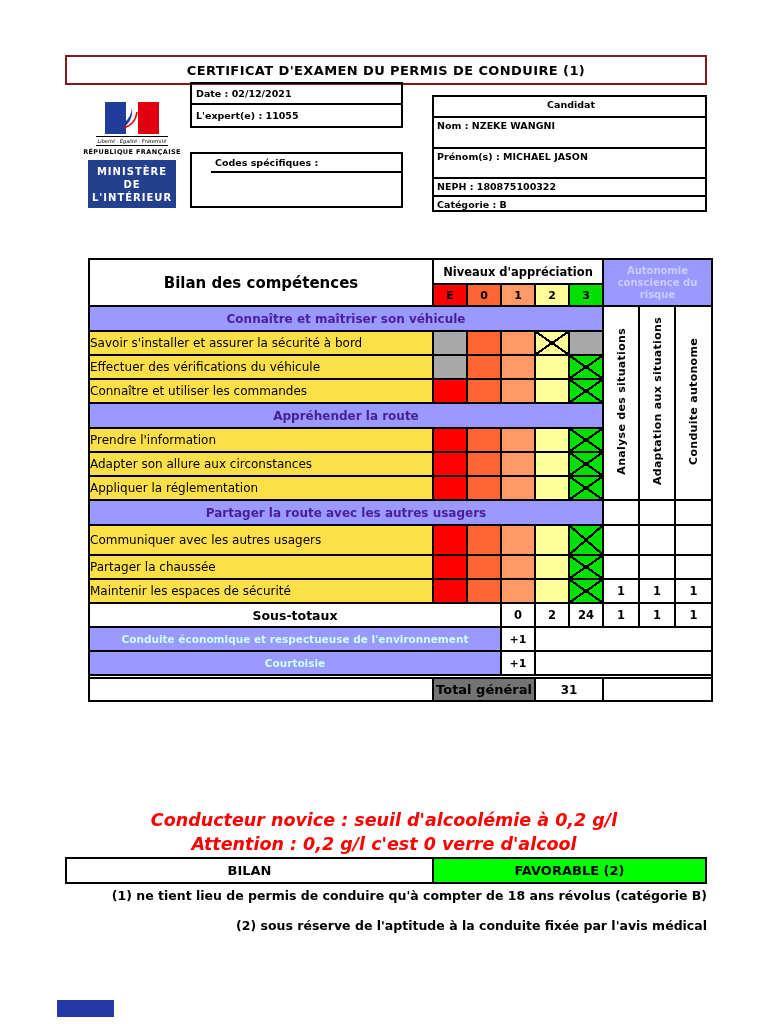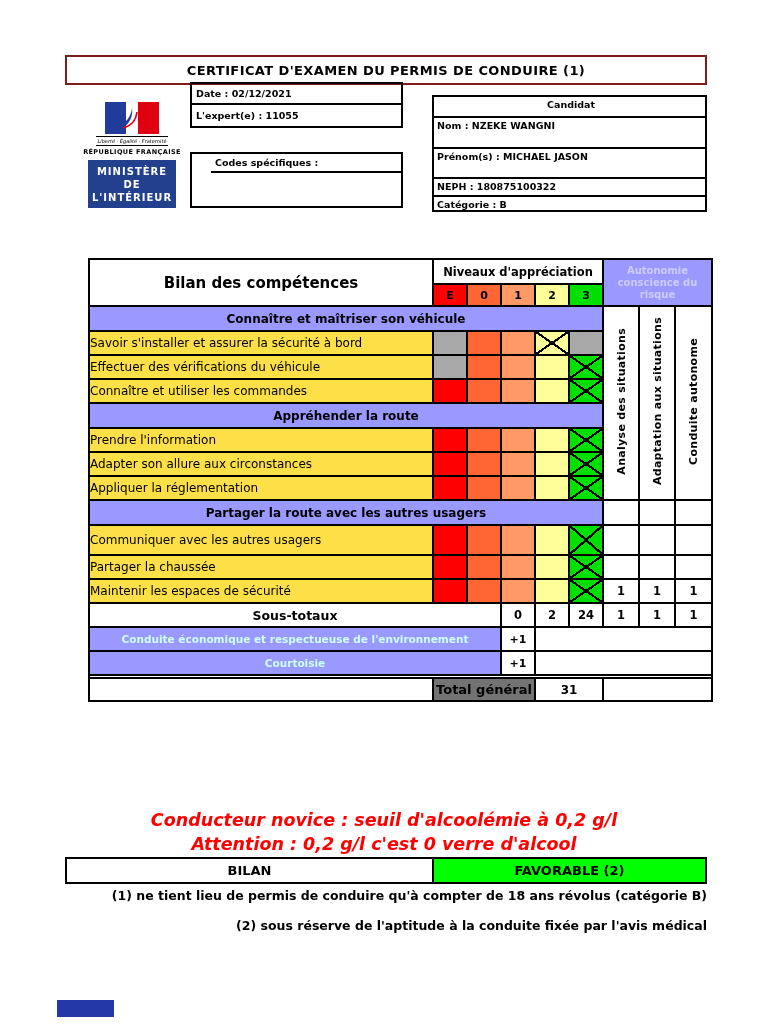--- a/index.html
+++ b/index.html
@@ -43,21 +43,21 @@
   
   table.bilan{position:absolute;left:88px;top:258px;border-collapse:collapse;table-layout:fixed;}
   table.bilan td{border:2px solid #000;padding:0;box-sizing:border-box;overflow:hidden;}
   td.nob{border:none;background:transparent;}
   .bt-title{background:#fff;text-align:center;font-weight:bold;font-size:15px;}
   .lv-head{background:#fff;text-align:center;font-weight:bold;font-size:11.5px;}
   td.lv{text-align:center;font-weight:bold;font-size:11px;}
   .lv-e{background:#ff0000;}.lv-0{background:#ff6633;}.lv-1{background:#ff9966;}
   .lv-2{background:#ffff99;}.lv-3{background:#00e000;}
   .auto-head{background:#9999ff;color:#ccccff;font-weight:bold;font-size:10px;text-align:center;line-height:12px;}
-  td.sec{background:#9999ff;color:#000000;font-weight:bold;font-size:12px;text-align:center;}
+  td.sec{background:#9999ff;color:#4c1d95;font-weight:bold;font-size:12px;text-align:center;}
   td.skill{background:#fde047;font-size:12px;padding-left:4px;}
   td.cell{background:#fff;}
   td[data-c^="gray"]{background-color:#a8a8a8;}
   td[data-c^="red"]{background-color:#ff0000;}
   td[data-c^="orange"]{background-color:#ff6633;}
   td[data-c^="salmon"]{background-color:#ff9966;}
   td[data-c^="yellow"]{background-color:#ffff99;}
   td[data-c^="green"]{background-color:#00e000;}
   td[data-c$="-x"]{background-image:
     linear-gradient(to top right, transparent calc(50% - 1.1px), #000 calc(50% - 1.1px), #000 calc(50% + 1.1px), transparent calc(50% + 1.1px)),

